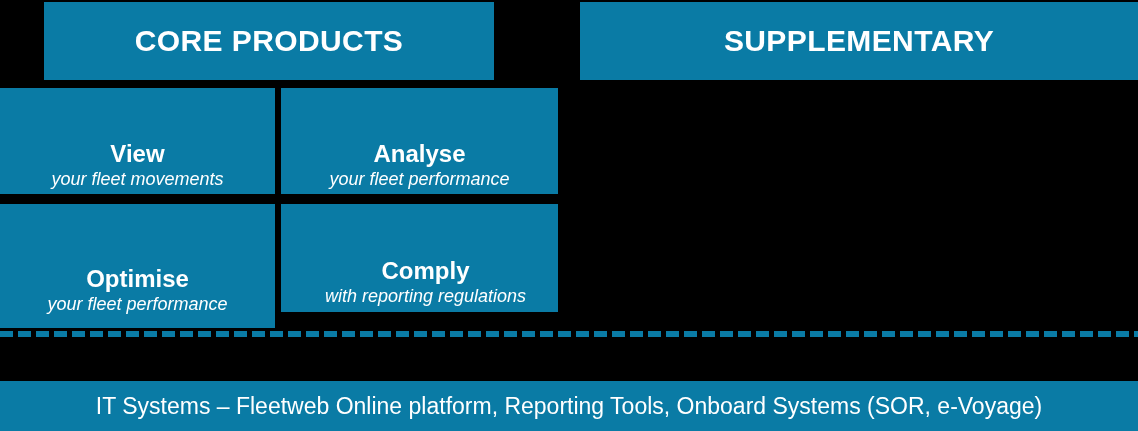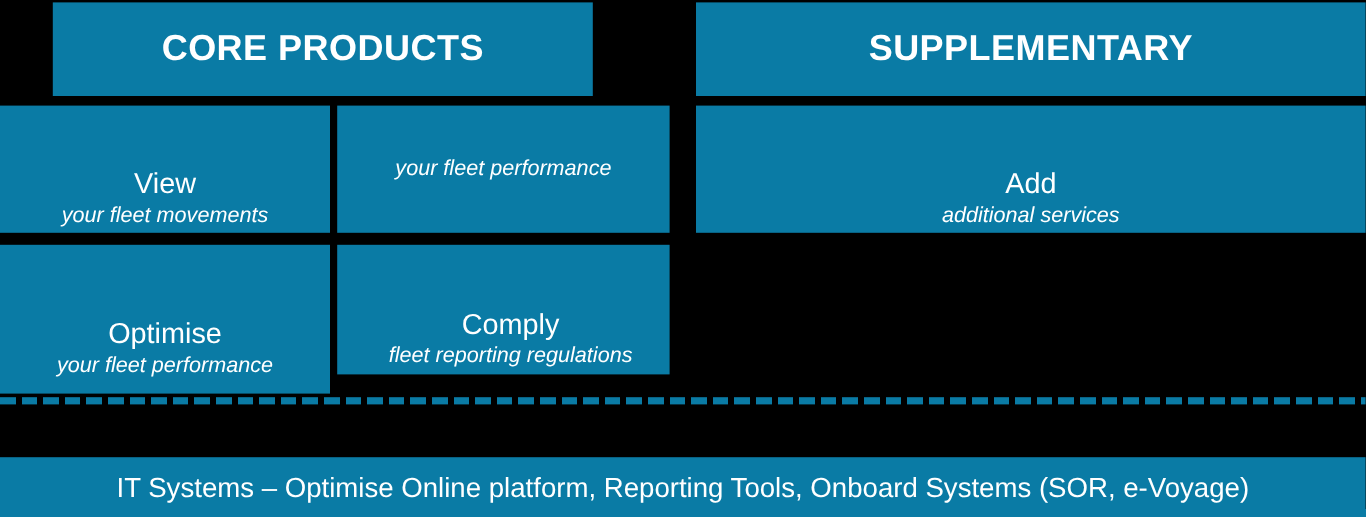--- a/index.html
+++ b/index.html
@@ -42,21 +42,21 @@
     font-size: 30px;
     letter-spacing: 0.4px;
   }
   .header-box .hdr-line {
     display: block;
     white-space: nowrap;
   }
 
   
   .cell-title {
-    font-weight: normal;
+    font-weight: bold;
     font-size: 24px;
     display: block;
     white-space: nowrap;
     margin-bottom: 1px;
     margin-top: 48px;
   }
   .cell-sub {
     font-style: italic;
     font-size: 18px;
     display: block;
@@ -107,37 +107,34 @@
   <div class="box header-box" style="left:580px; top:2px; width:558px; height:78px;justify-content:center;">
     <span class="hdr-line">SUPPLEMENTARY</span>
   </div>
 
   <div class="box" style="left:0px; top:88px; width:275px; height:106px;">
     <span class="cell-title">View</span>
     <span class="cell-sub">your fleet movements</span>
   </div>
 
   <div class="box" style="left:281px; top:88px; width:277px; height:106px;">
+    <span class="cell-title">Analyse</span>
     <span class="cell-sub">your fleet performance</span>
   </div>
 
-  <div class="box" style="left:580px; top:88px; width:558px; height:106px;">
-    <span class="cell-title">Add</span>
-    <span class="cell-sub">additional services</span>
-  </div>
 
   <div class="box" style="left:0px; top:204px; width:275px; height:124px;">
     <span class="cell-title">Optimise</span>
     <span class="cell-sub">your fleet performance</span>
   </div>
 
   <div class="box" style="left:281px; top:204px; width:277px; height:108px;padding-left:12px;">
     <span class="cell-title">Comply</span>
-    <span class="cell-sub">fleet reporting regulations</span>
+    <span class="cell-sub">with reporting regulations</span>
   </div>
 
   <div id="divider"></div>
 
   <div id="footer-bar">
-    <span>IT Systems – Optimise Online platform, Reporting Tools, Onboard Systems (SOR, e-Voyage)</span>
+    <span>IT Systems – Fleetweb Online platform, Reporting Tools, Onboard Systems (SOR, e-Voyage)</span>
   </div>
 
 </div>
 
 </body></html>

